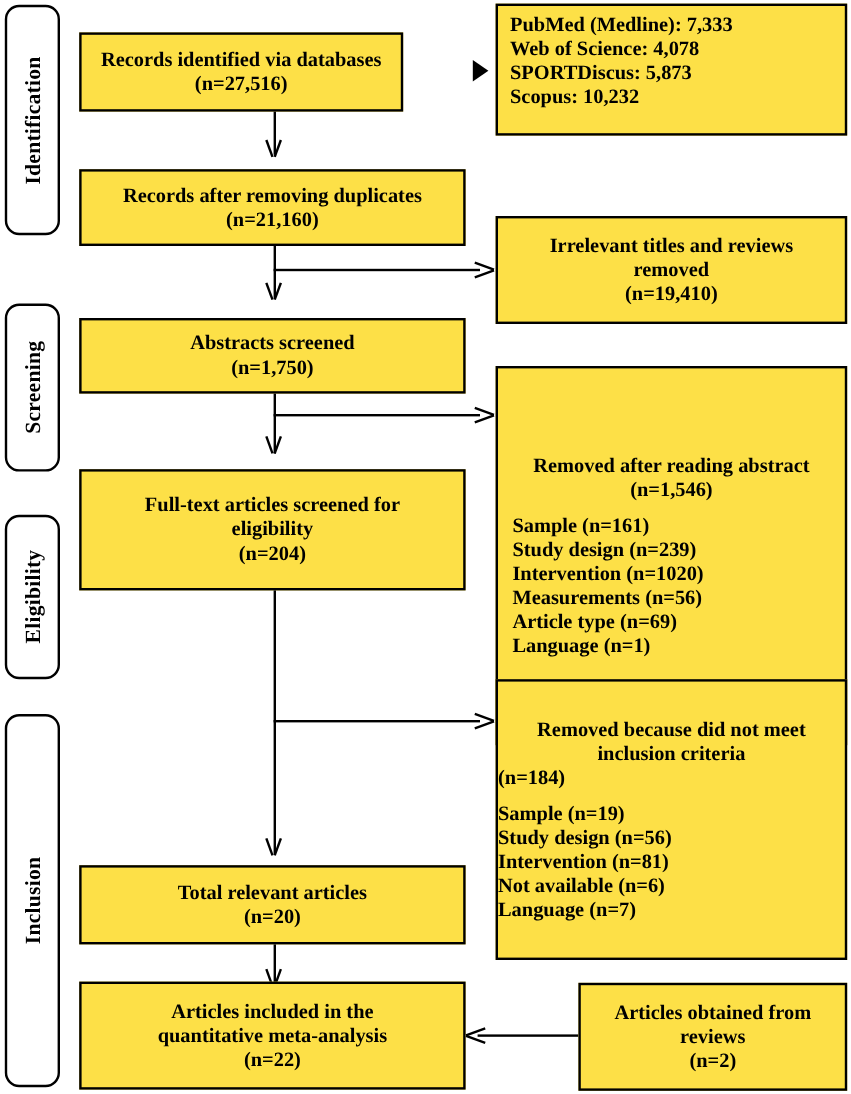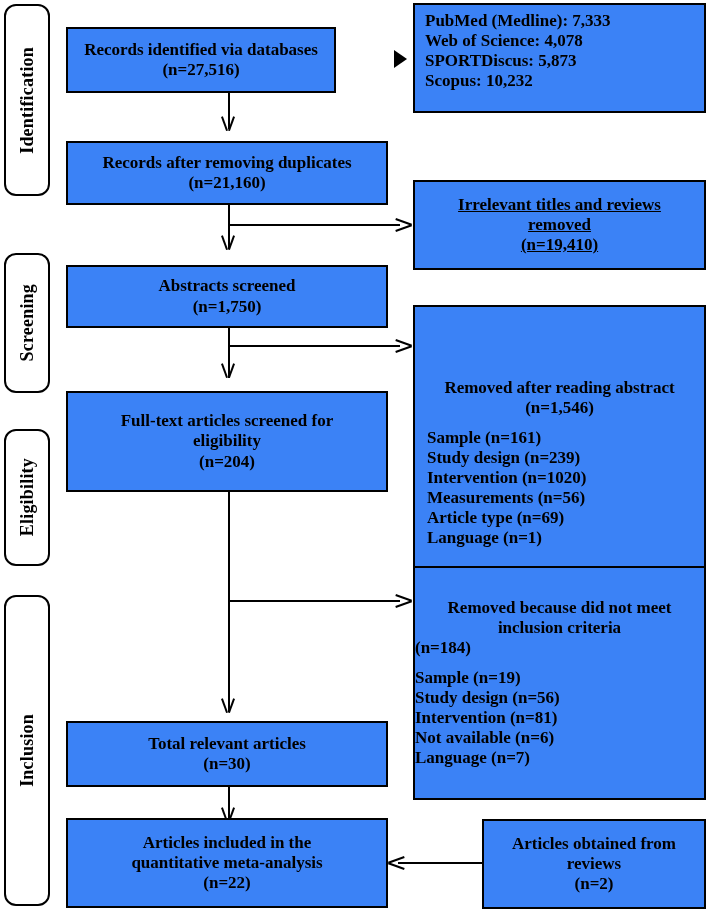--- a/index.html
+++ b/index.html
@@ -36,21 +36,21 @@
     font-size: 18px;
     letter-spacing: 0.2px;
     white-space: nowrap;
     line-height: 1;
   }
 
   
   .box {
     position: absolute;
     border: 2px solid #000000;
-    background: #3b82f6;
+    background: #fde047;
     box-sizing: border-box;
     display: flex;
     flex-direction: column;
     align-items: center;
     justify-content: center;
     text-align: center;
     font-weight: bold;
     font-size: 17px;
     line-height: 1.18;
     padding: 2px 6px;
@@ -180,21 +180,21 @@
   <div class="box" style="left:66px; top:141px; width:322px; height:64px;">
     <span class="line">Records after removing duplicates</span>
     <span class="line">(n=21,160)</span>
   </div>
 
   <div class="vline" style="left:228px; top:205px; height:44px;"></div>
   <div class="arrow-down" style="left:220px; top:236px;"></div>
   <div class="hline" style="left:228px; top:224px; width:172px;"></div>
   <div class="arrow-right" style="left:396px; top:217px;"></div>
 
-  <div class="box" style="left:413px; top:180px; width:293px; height:90px;text-decoration:underline;">
+  <div class="box" style="left:413px; top:180px; width:293px; height:90px;">
     <span class="line">Irrelevant titles and reviews</span>
     <span class="line">removed</span>
     <span class="line">(n=19,410)</span>
   </div>
 
   <div class="box" style="left:66px; top:265px; width:322px; height:63px;">
     <span class="line">Abstracts screened</span>
     <span class="line">(n=1,750)</span>
   </div>
 
@@ -233,21 +233,21 @@
     <span class="gap"></span>
     <span class="line" style="text-align:left;">Sample (n=19)</span>
     <span class="line" style="text-align:left;">Study design (n=56)</span>
     <span class="line" style="text-align:left;">Intervention (n=81)</span>
     <span class="line" style="text-align:left;">Not available (n=6)</span>
     <span class="line" style="text-align:left;">Language (n=7)</span>
   </div>
 
   <div class="box" style="left:66px; top:721px; width:322px; height:66px;">
     <span class="line">Total relevant articles</span>
-    <span class="line">(n=30)</span>
+    <span class="line">(n=20)</span>
   </div>
 
   <div class="vline" style="left:228px; top:787px; height:33px;"></div>
   <div class="arrow-down" style="left:220px; top:808px;"></div>
 
   <div class="box" style="left:66px; top:818px; width:322px; height:90px;">
     <span class="line">Articles included in the</span>
     <span class="line">quantitative meta-analysis</span>
     <span class="line">(n=22)</span>
   </div>

